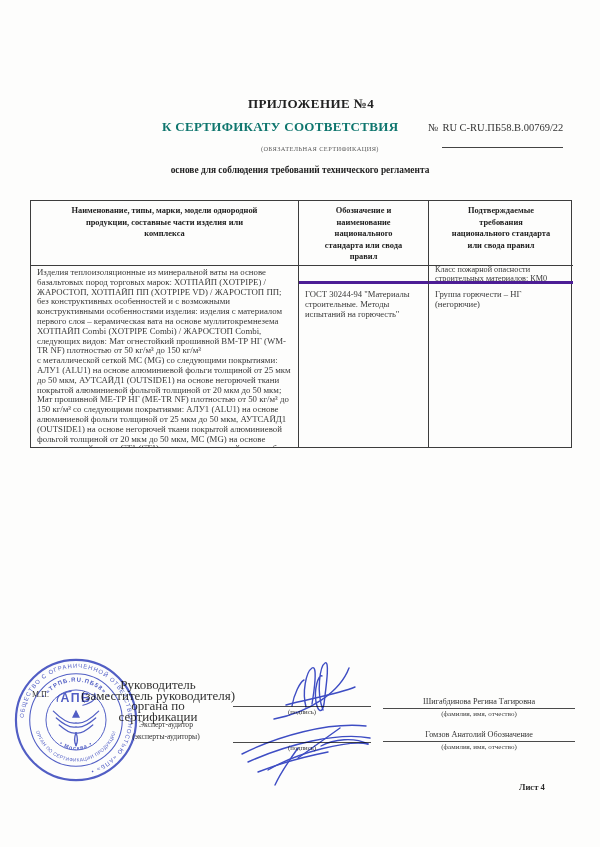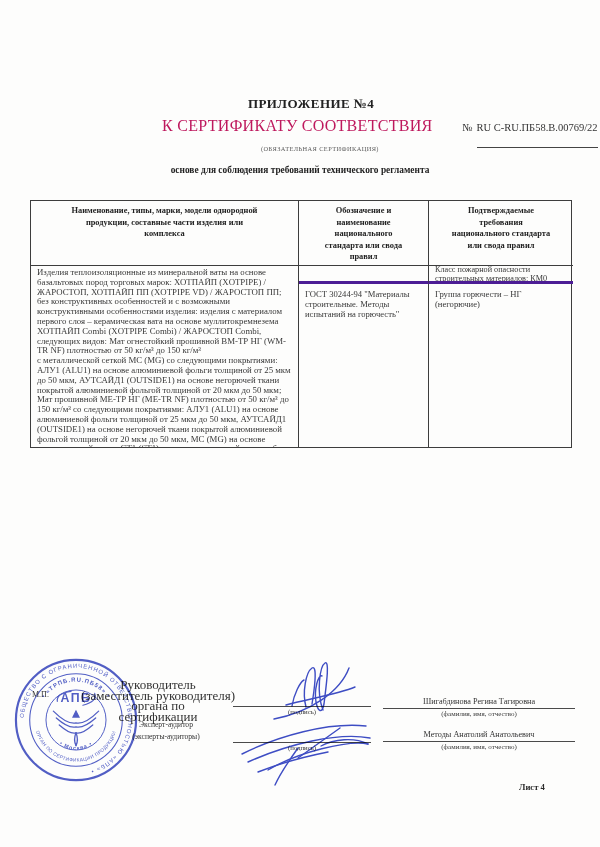--- a/index.html
+++ b/index.html
@@ -5,21 +5,21 @@
   html,body{margin:0;padding:0;background:#e9e9e9;}
   .page{
     position:relative;width:600px;height:847px;background:#fdfdfc;margin:0 auto;
     font-family:"Liberation Serif","DejaVu Serif",serif;color:#2e2e2e;overflow:hidden;
   }
   .abs{position:absolute;}
   
   .appendix-title{top:96px;left:0;width:600px;text-align:center;text-indent:22px;
     font-size:13px;font-weight:bold;letter-spacing:.4px;color:#222;}
   .cert-row{top:117px;left:162px;white-space:nowrap;}
-  .cert-title{font-size:16px;font-weight:normal;letter-spacing:.3px;color:#be185d;}
+  .cert-title{font-size:13px;font-weight:bold;letter-spacing:.3px;color:#0f766e;}
   .num-sign{font-size:10.5px;margin-left:26px;color:#333;}
   .cert-number{font-size:10.5px;color:#333;border-bottom:1px solid #444;padding-bottom:14px;}
   .cert-type{top:145px;left:200px;width:240px;text-align:center;font-size:6.4px;
     letter-spacing:.4px;color:#5a5a5a;}
   .subtitle{top:164px;left:60px;width:480px;text-align:center;font-weight:bold;
     font-size:9.4px;line-height:13.5px;color:#222;}
   
   .std-table{top:200px;left:30px;width:542px;height:248px;display:grid;
     grid-template-columns:268px 130px 144px;grid-template-rows:65px 18px 1fr;
     border:1px solid #3d3d3d;box-sizing:border-box;}
@@ -108,21 +108,21 @@
   </div>
 
   <div class="abs hline sig-line-1"></div>
   <div class="abs sig-cap-1">(подпись)</div>
   <div class="abs name-1">Шигабдинова Регина Тагировна</div>
   <div class="abs hline name-line-1"></div>
   <div class="abs fio-cap-1">(фамилия, имя, отчество)</div>
 
   <div class="abs hline sig-line-2"></div>
   <div class="abs sig-cap-2">(подпись)</div>
-  <div class="abs name-2">Методы Анатолий Анатольевич</div>
+  <div class="abs name-2">Гомзов Анатолий Обозначение</div>
   <div class="abs hline name-line-2"></div>
   <div class="abs fio-cap-2">(фамилия, имя, отчество)</div>
 
   <svg class="abs seal-svg" viewBox="0 0 130 130">
     <defs>
       <path id="sealOuter" d="M 12 65 A 53 53 0 1 1 118 65 A 53 53 0 1 1 12 65"></path>
       <path id="sealTopArc" d="M 26 65 A 39 39 0 1 1 104 65"></path>
       <path id="sealBottomArc" d="M 24 55 A 42.2 42.2 0 1 0 106 55"></path>
       <path id="sealCityArc" d="M 43 84 A 27 27 0 0 0 87 84"></path>
     </defs>

